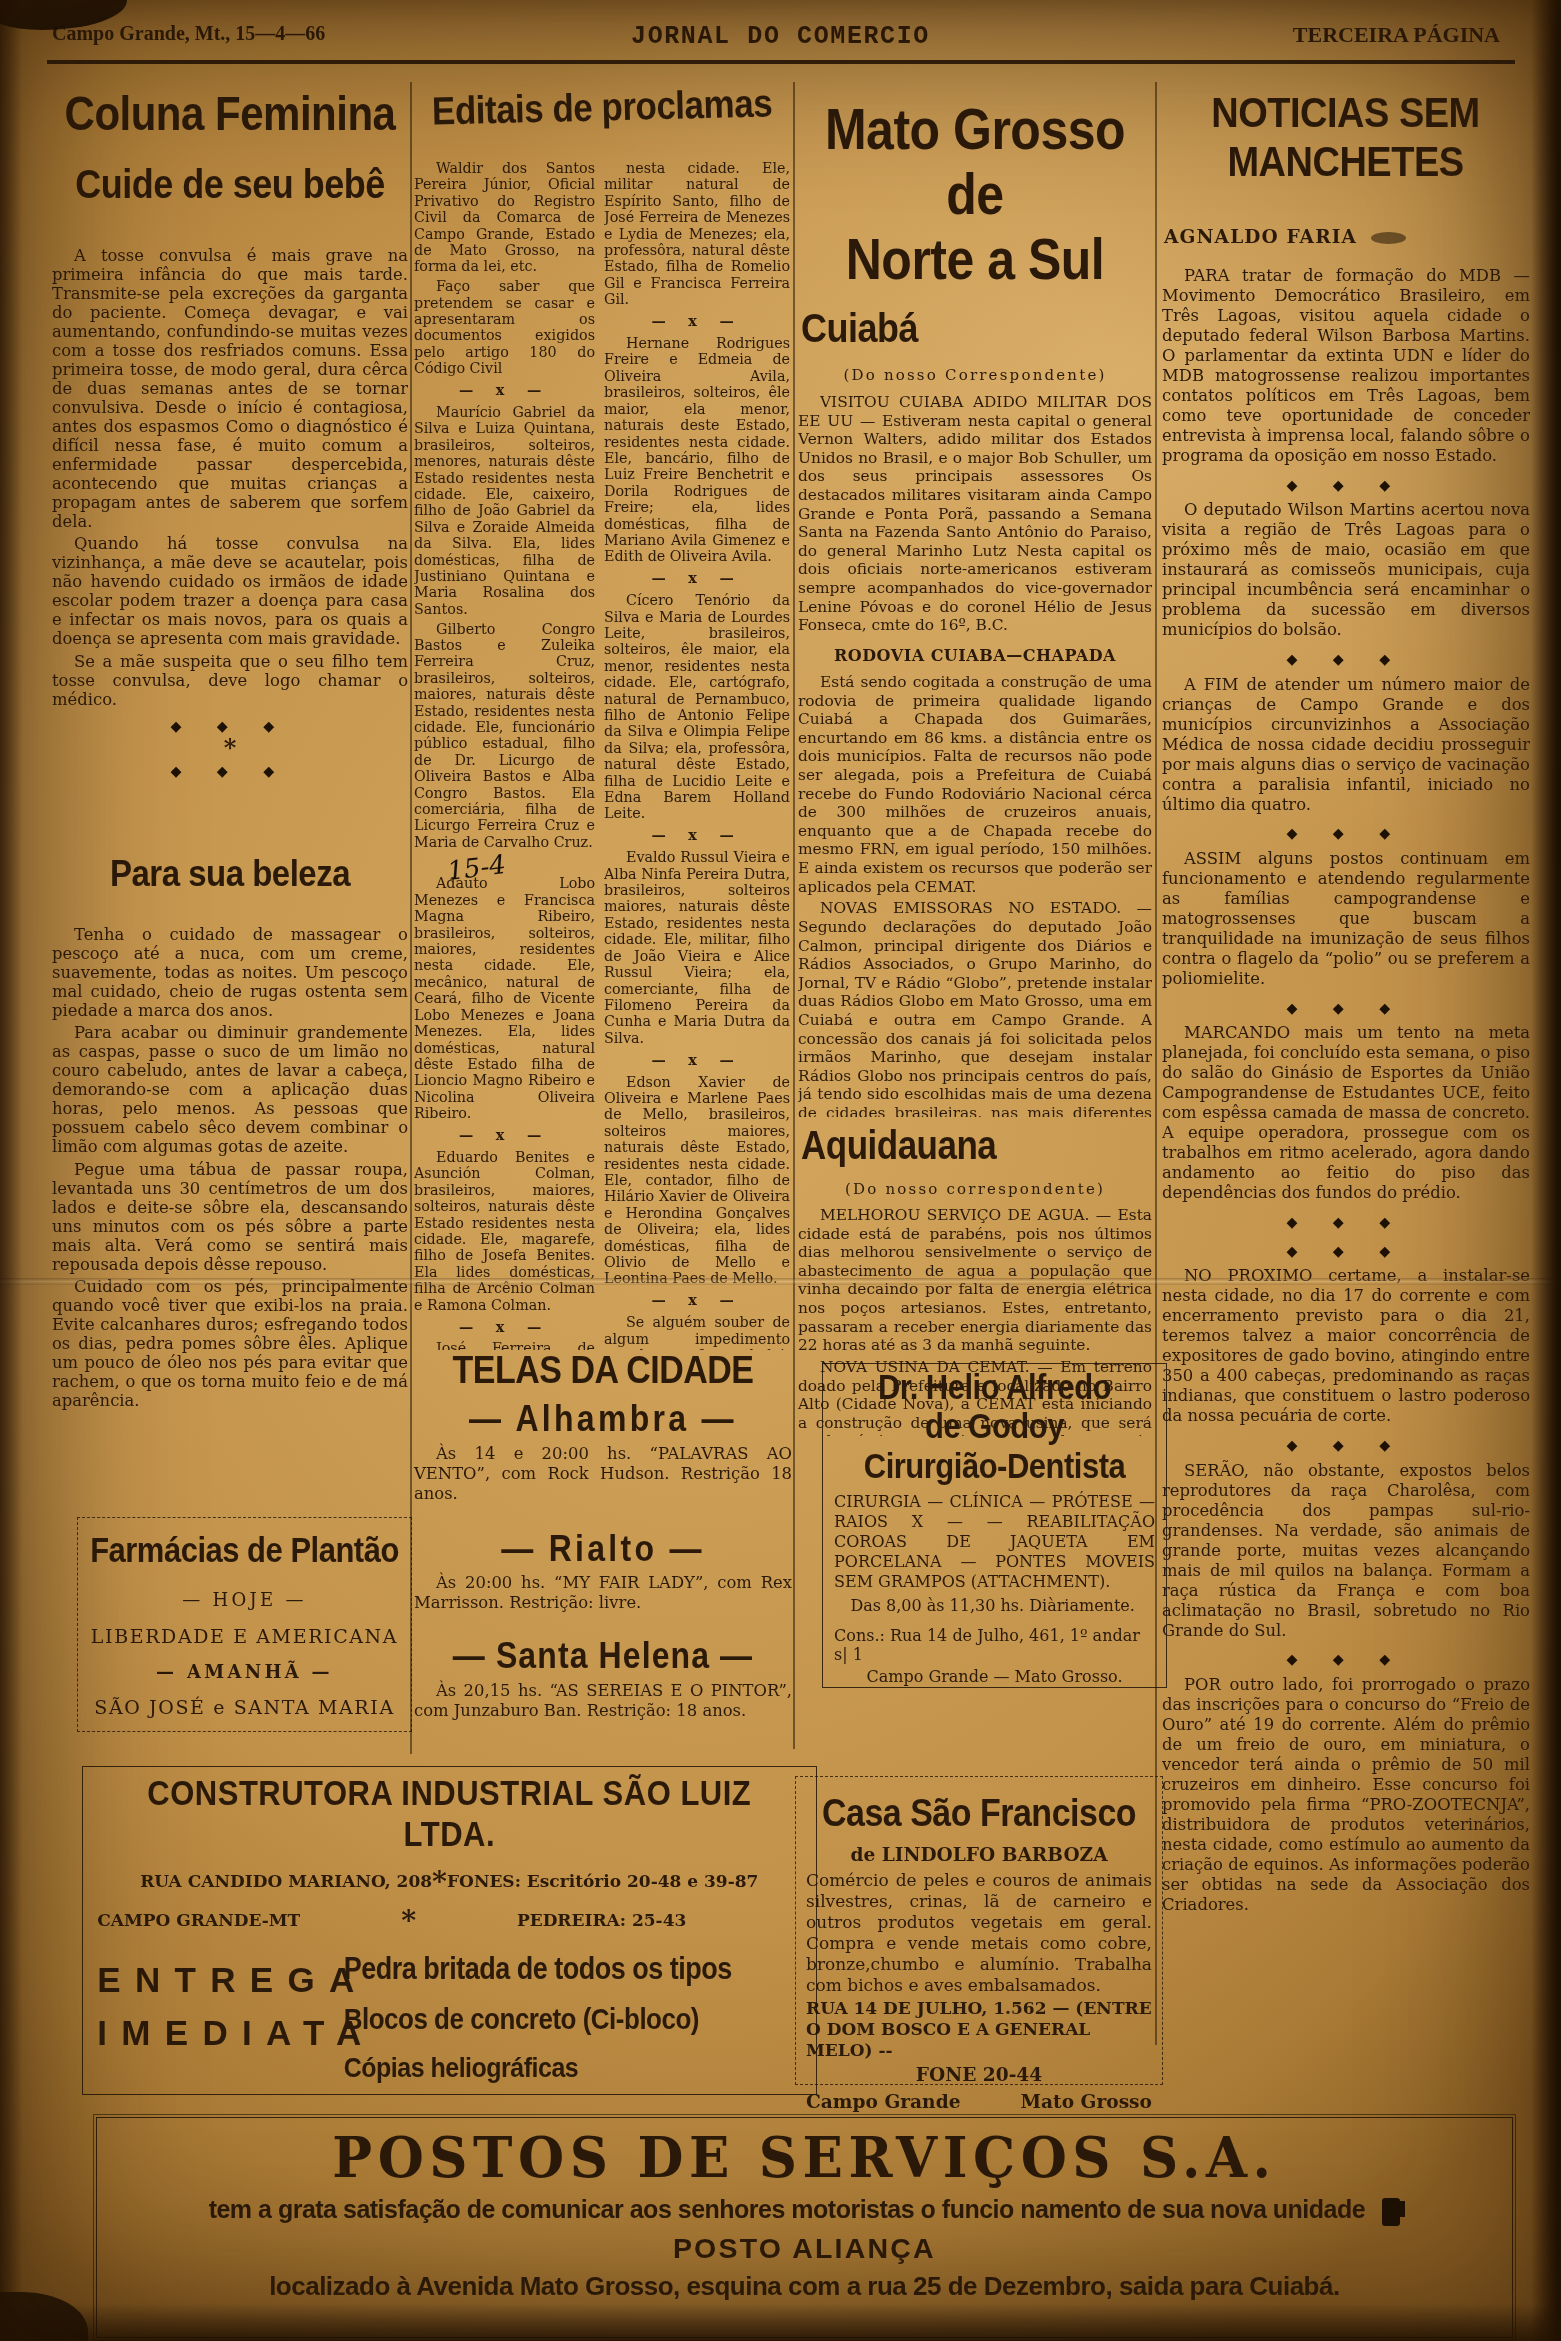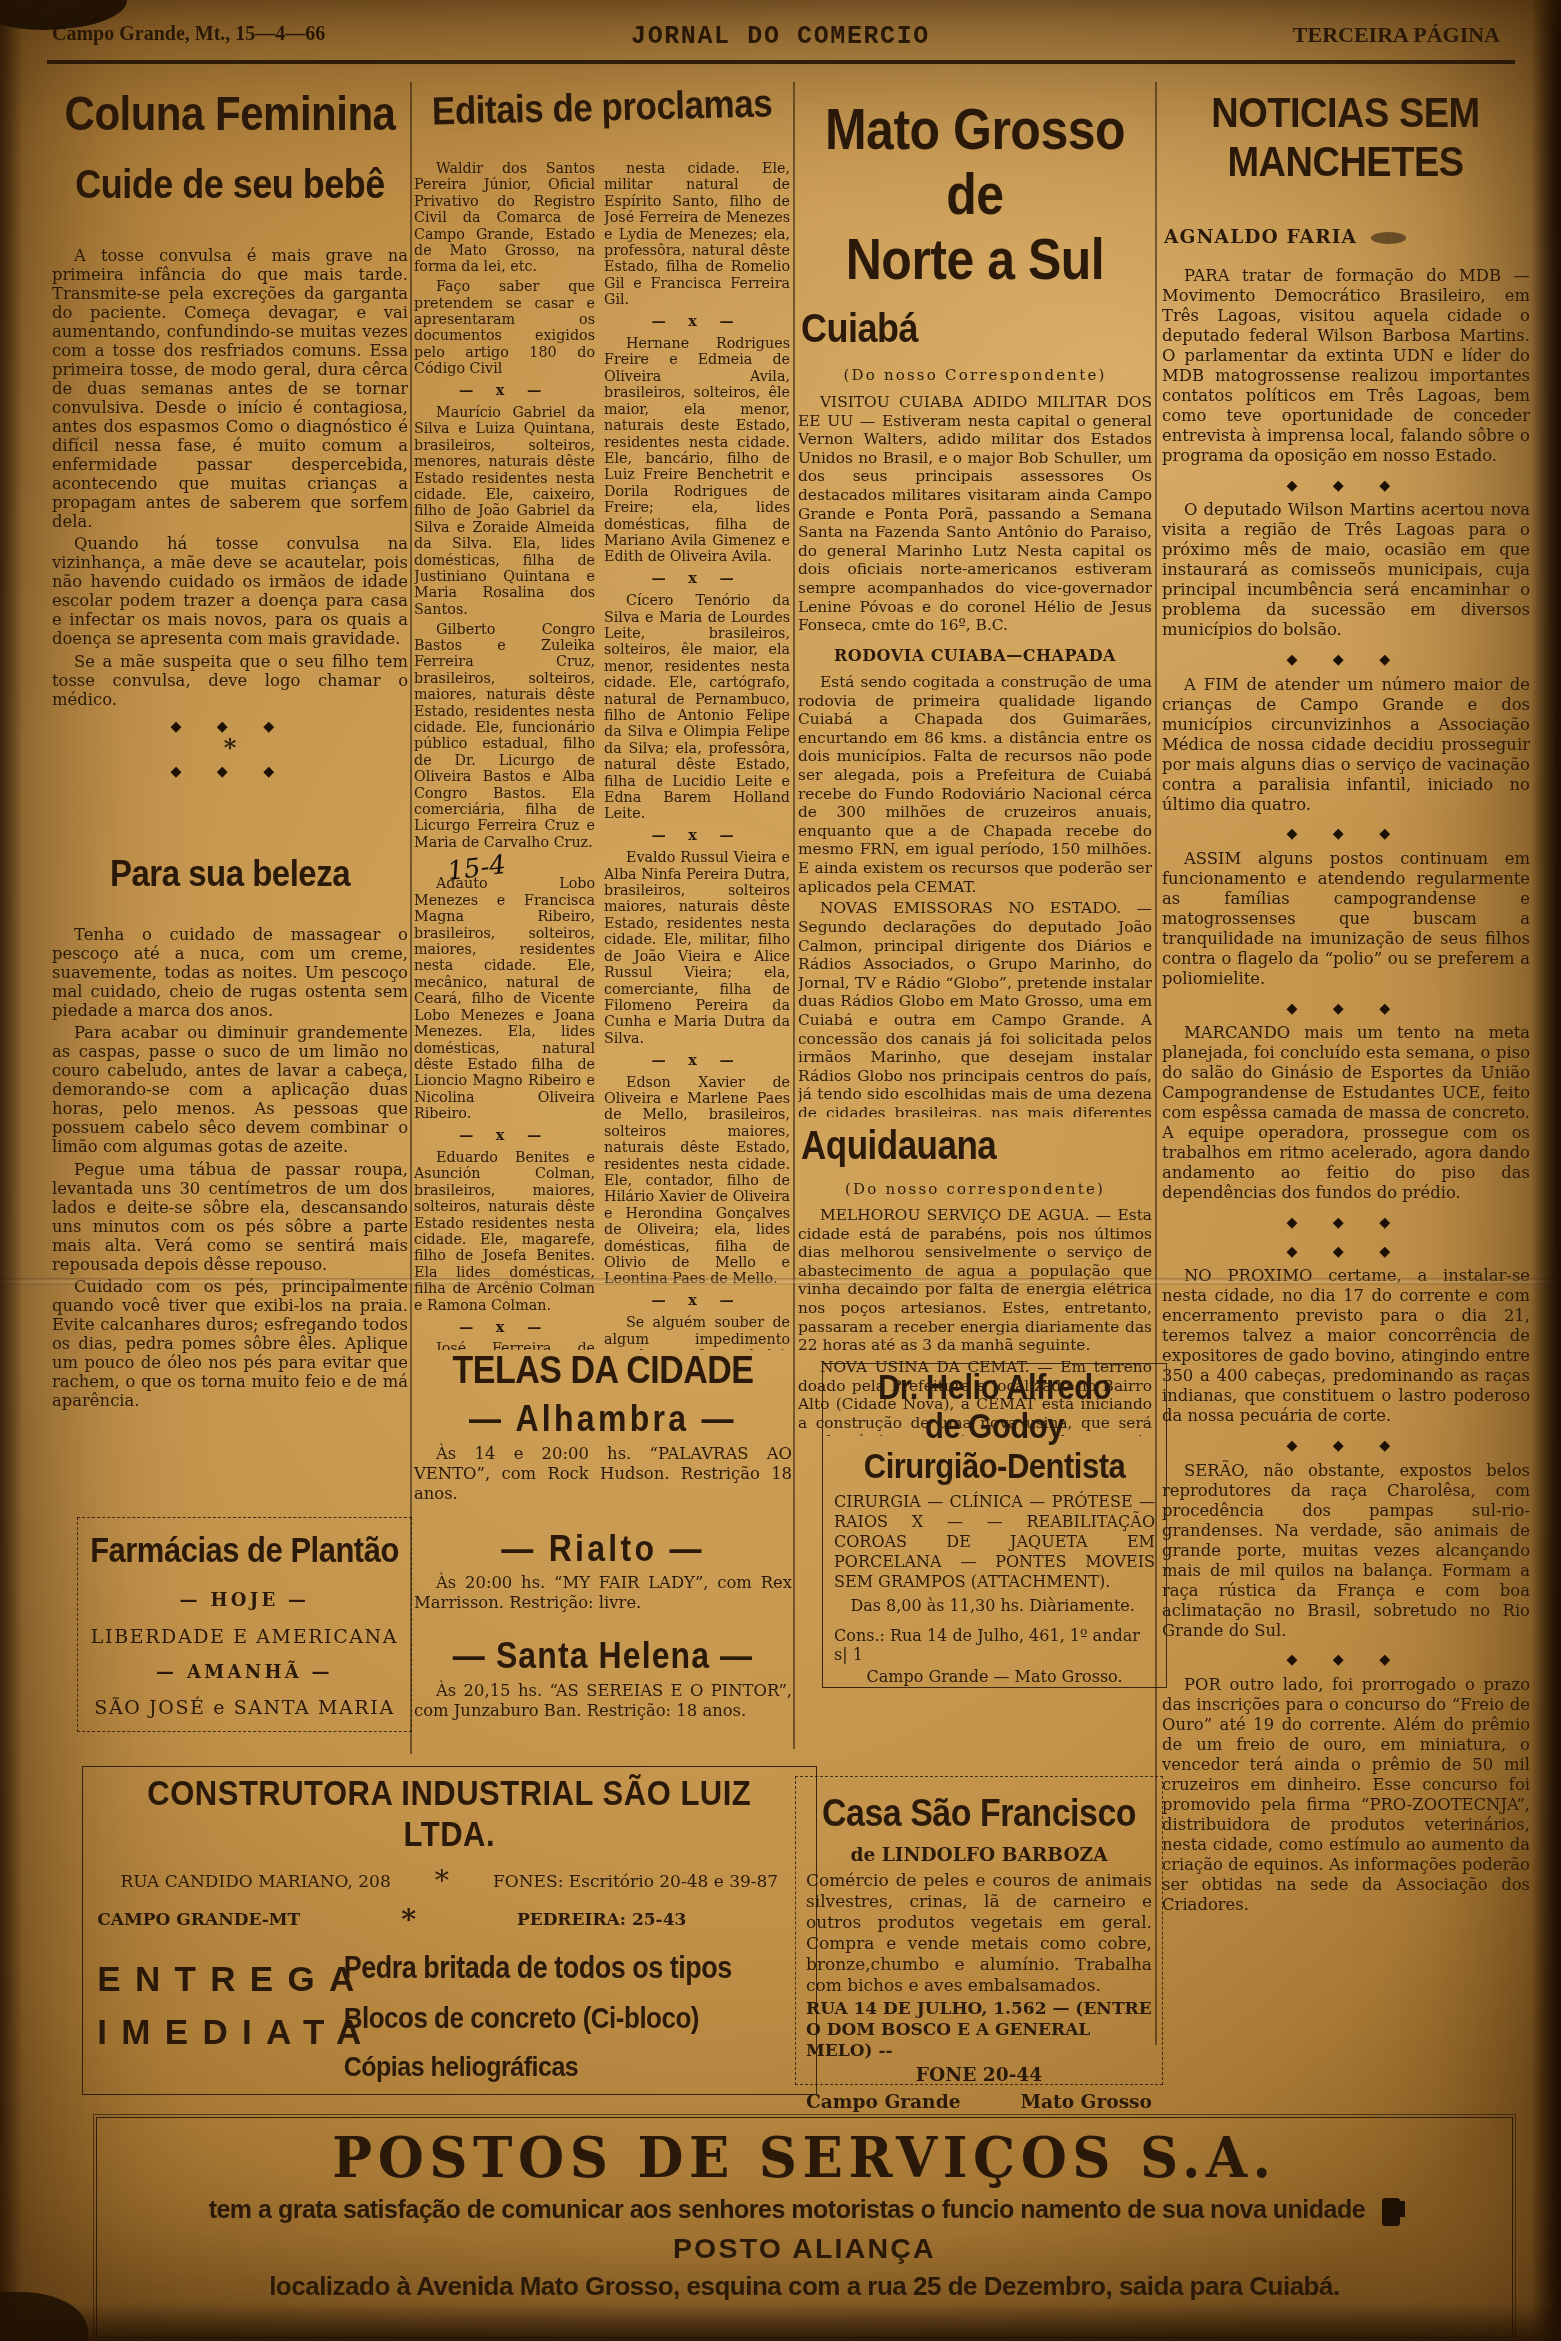--- a/index.html
+++ b/index.html
@@ -83,21 +83,21 @@
   <div class="cond scaleY" style="position:absolute;left:52px;top:854px;width:356px;text-align:center;font-size:33px;">Para sua beleza</div>
   <div class="body-text" style="left:52px;top:925px;width:356px;height:587px;font-size:16.4px;line-height:19px;">
       <p class="para">Tenha o cuidado de massagear o pescoço até a nuca, com um creme, suavemente, todas as noites. Um pescoço mal cuidado, cheio de rugas ostenta sem piedade a marca dos anos.</p>
       <p class="para">Para acabar ou diminuir grandemente as caspas, passe o suco de um limão no couro cabeludo, antes de lavar a cabeça, demorando-se com a aplicação duas horas, pelo menos. As pessoas que possuem cabelo sêco devem combinar o limão com algumas gotas de azeite.</p>
       <p class="para">Pegue uma tábua de passar roupa, levantada uns 30 centímetros de um dos lados e deite-se sôbre ela, descansando uns minutos com os pés sôbre a parte mais alta. Verá como se sentirá mais repousada depois dêsse repouso.</p>
       <p class="para">Cuidado com os pés, principalmente quando você tiver que exibi-los na praia. Evite calcanhares duros; esfregando todos os dias, pedra pomes sôbre êles. Aplique um pouco de óleo nos pés para evitar que rachem, o que os torna muito feio e de má aparência.</p>
     </div>
 
   <div class="adbox" style="left:77px;top:1517px;width:333px;height:213px;">
     <div class="cond scaleY center" style="font-size:31px;margin-top:15.4px;">Farmácias de Plantão</div>
-    <div class="center" style="font-size:18px;font-weight:700;margin-top:20px;letter-spacing:3.3px;">— HOJE —</div>
+    <div class="center" style="font-size:18px;font-weight:400;margin-top:20px;letter-spacing:3.3px;">— HOJE —</div>
     <div class="center" style="font-size:19px;margin-top:14.3px;letter-spacing:1.6px;">LIBERDADE E AMERICANA</div>
     <div class="center" style="font-size:18px;font-weight:700;margin-top:14.3px;letter-spacing:3.3px;">— AMANHÃ —</div>
     <div class="center" style="font-size:19px;margin-top:14.3px;letter-spacing:1.6px;">SÃO JOSÉ e SANTA MARIA</div>
   </div>
 
   <div class="cond" style="position:absolute;left:412px;top:87px;width:380px;text-align:center;font-size:35px;
        transform:rotate(-1.4deg) scaleY(1.12);">Editais de proclamas</div>
   <div class="body-text" style="left:414px;top:160px;width:181px;height:1190px;font-size:14.3px;line-height:16.4px;">
       <p class="para">Waldir dos Santos Pereira Júnior, Oficial Privativo do Registro Civil da Comarca de Campo Grande, Estado de Mato Grosso, na forma da lei, etc.</p>
       <p class="para">Faço saber que pretendem se casar e apresentaram os documentos exigidos pelo artigo 180 do Código Civil</p>
@@ -202,21 +202,21 @@
       <p class="para">NO PROXIMO certame, a instalar-se nesta cidade, no dia 17 do corrente e com encerramento previsto para o dia 21, teremos talvez a maior concorrência de expositores de gado bovino, atingindo entre 350 a 400 cabeças, predominando as raças indianas, que constituem o lastro poderoso da nossa pecuária de corte.</p>
       <div class="orn">◆ ◆ ◆</div>
       <p class="para">SERÃO, não obstante, expostos belos reprodutores da raça Charolêsa, com procedência dos pampas sul-rio-grandenses. Na verdade, são animais de grande porte, muitas vezes alcançando mais de mil quilos na balança. Formam a raça rústica da França e com boa aclimatação no Brasil, sobretudo no Rio Grande do Sul.</p>
       <div class="orn">◆ ◆ ◆</div>
       <p class="para">POR outro lado, foi prorrogado o prazo das inscrições para o concurso do “Freio de Ouro” até 19 do corrente. Além do prêmio de um freio de ouro, em miniatura, o vencedor terá ainda o prêmio de 50 mil cruzeiros em dinheiro. Esse concurso foi promovido pela firma “PRO-ZOOTECNJA”, distribuidora de produtos veterinários, nesta cidade, como estímulo ao aumento da criação de equinos. As informações poderão ser obtidas na sede da Associação dos Criadores.</p>
     </div>
 
   <div class="solidbox" style="left:82px;top:1766px;width:704px;height:305px;padding:11px 14.3px;">
     <div class="cond scaleY" style="font-size:31px;text-align:center;letter-spacing:0.5px;">CONSTRUTORA INDUSTRIAL SÃO LUIZ LTDA.</div>
     <div style="display:flex;justify-content:center;align-items:center;margin-top:14.3px;
-         font-size:17px;font-weight:400;gap:44px;">
+         font-size:17px;font-weight:700;">
       <span>RUA CANDIDO MARIANO, 208</span>
       <span style="font-size:28.5px;">*</span>
       <span>FONES:  Escritório  20-48 e 39-87</span>
     </div>
     <div style="display:flex;justify-content:space-between;align-items:center;margin-top:4.4px;
          font-size:17px;font-weight:700;">
       <span>CAMPO GRANDE-MT</span>
       <span style="font-size:28.5px;">*</span>
       <span style="margin-right:115px;">PEDREIRA:  25-43</span>
     </div>

